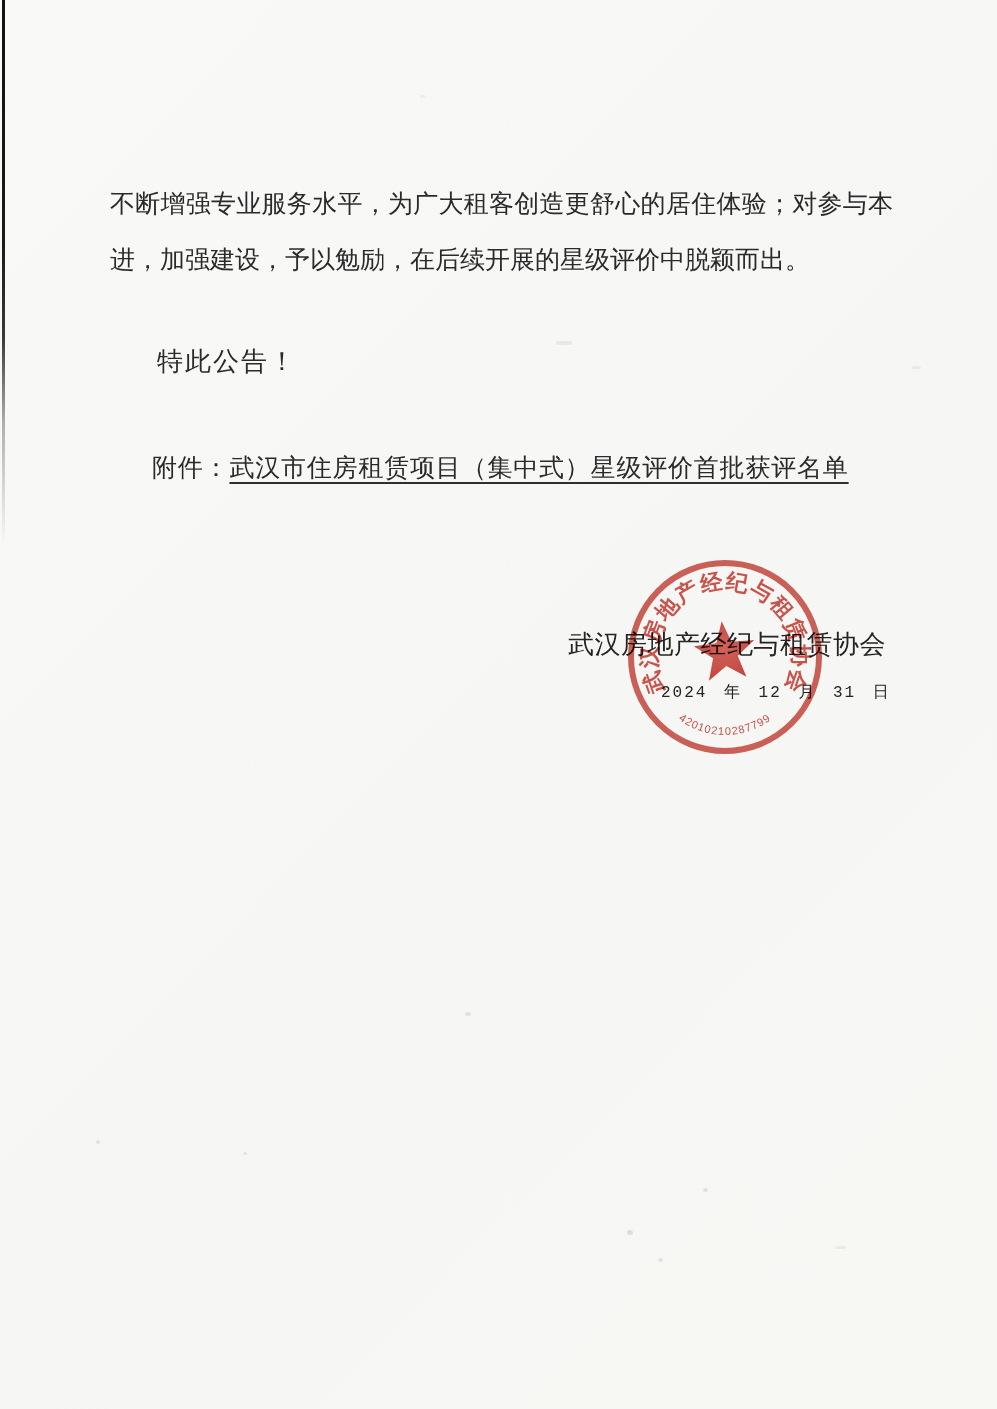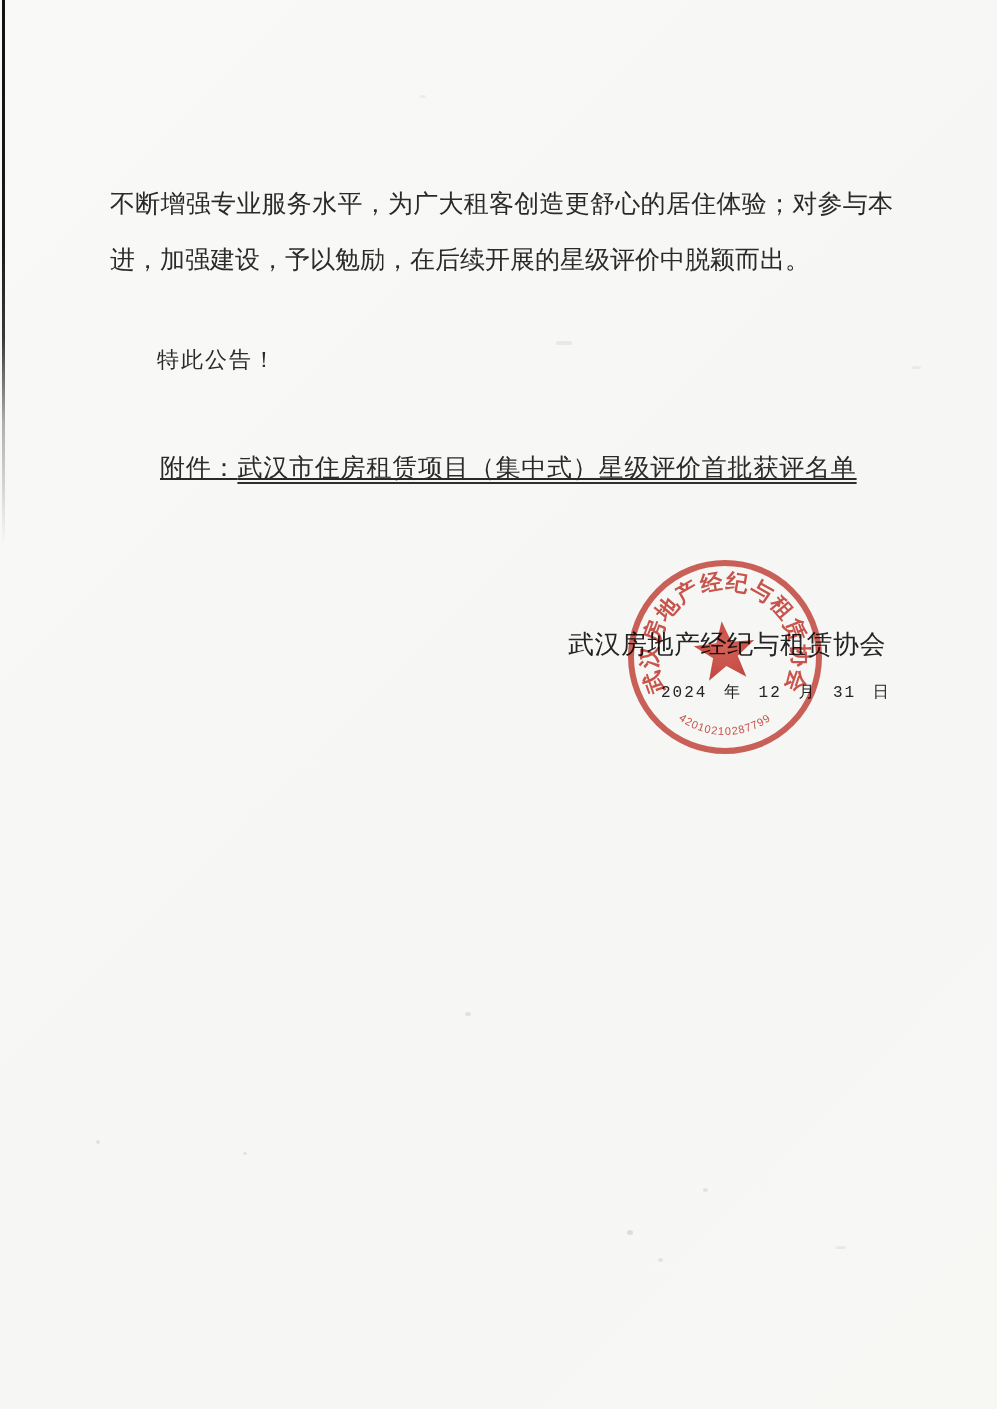--- a/index.html
+++ b/index.html
@@ -35,34 +35,33 @@
   }
   .body-line { height: 56px; white-space: nowrap; }
   .body-line.justify {
     text-align: justify;
     text-align-last: justify;
     white-space: normal;
   }
   .closing {
     position: absolute;
     left: 157px; top: 347px;
-    font-size: 22px;
+    font-size: 26px;
     line-height: 1.15;
     color: #2a2a2a;
     letter-spacing: 2px;
   }
   .attachment {
     position: absolute;
-    left: 160px; top: 452px;
+    left: 152px; top: 452px;
     font-size: 25px;
     line-height: 1.25;
     color: #2a2a2a;
     letter-spacing: 0.8px;
     white-space: nowrap;
-    text-decoration: underline;
   }
   .attachment-title {
     text-decoration: underline;
     text-decoration-thickness: 1.6px;
     text-underline-offset: 6px;
     text-decoration-color: #2f2f2f;
   }
   .issuer {
     position: absolute;
     left: 568px; top: 632px;

